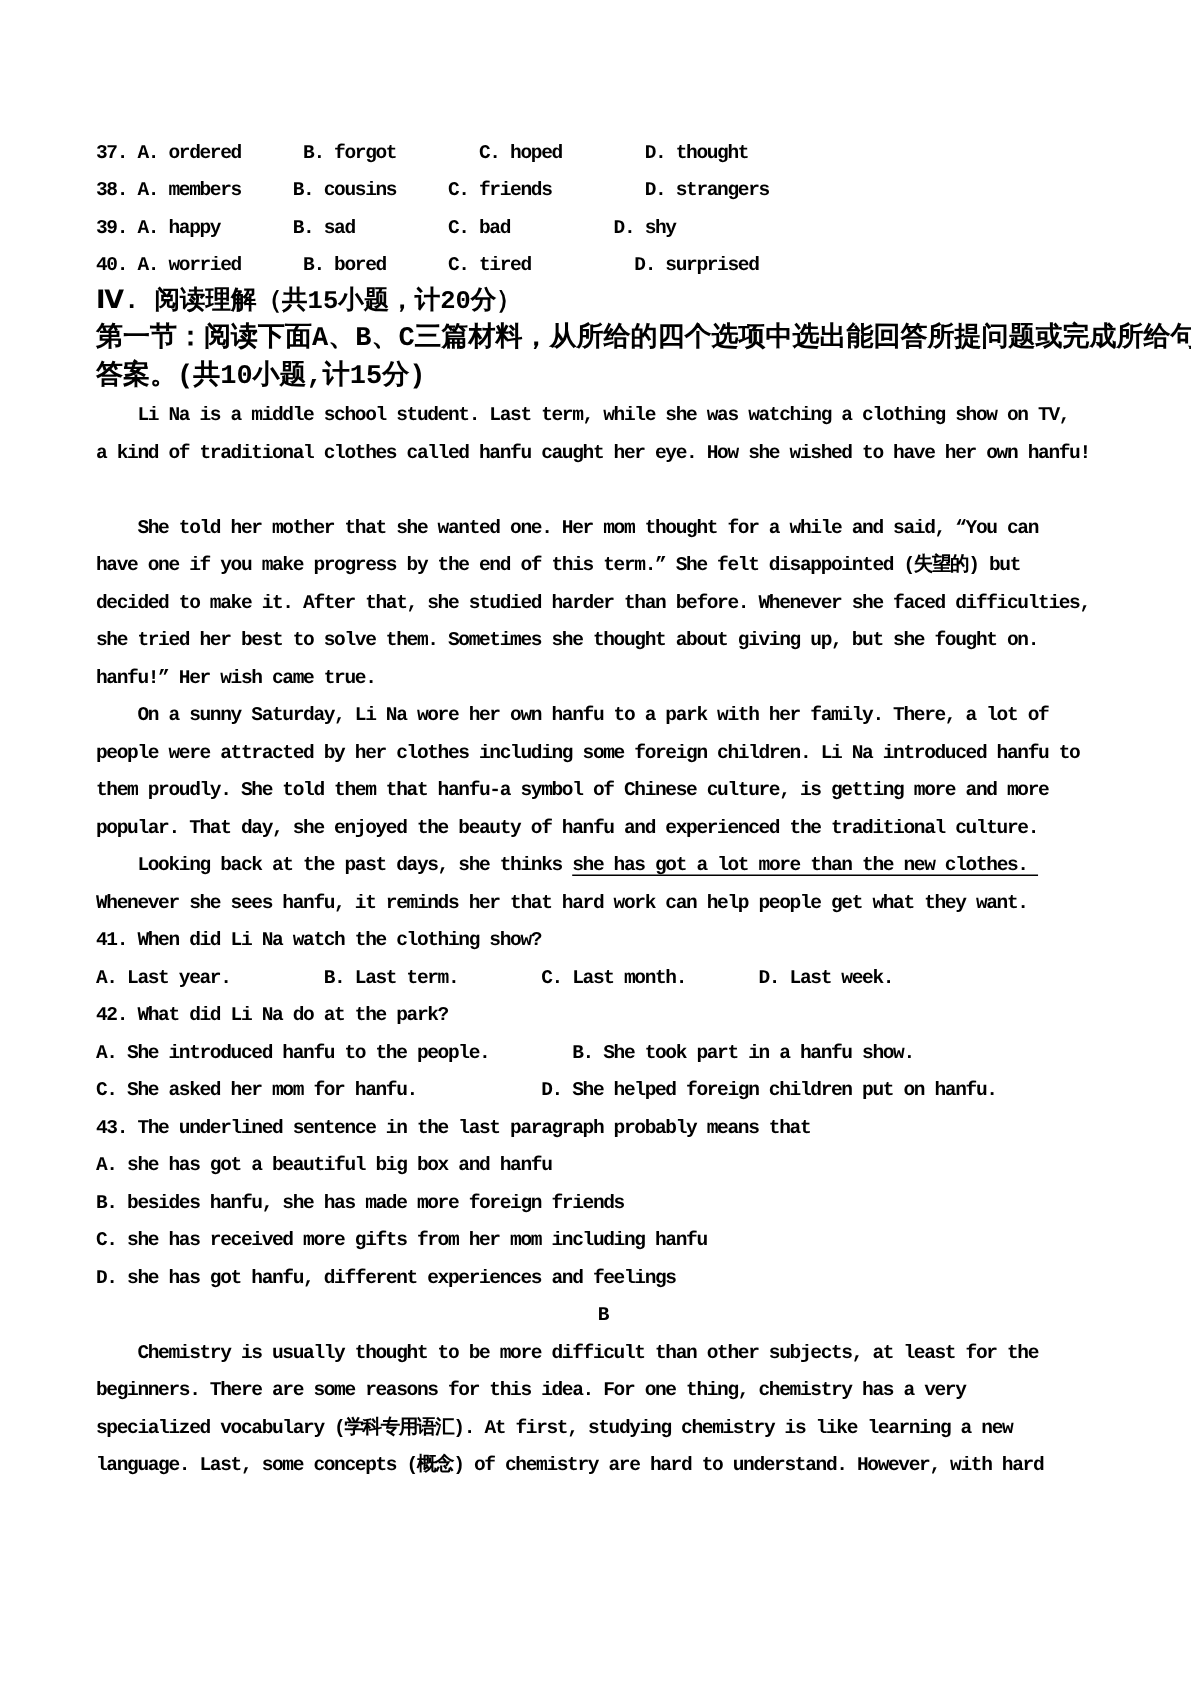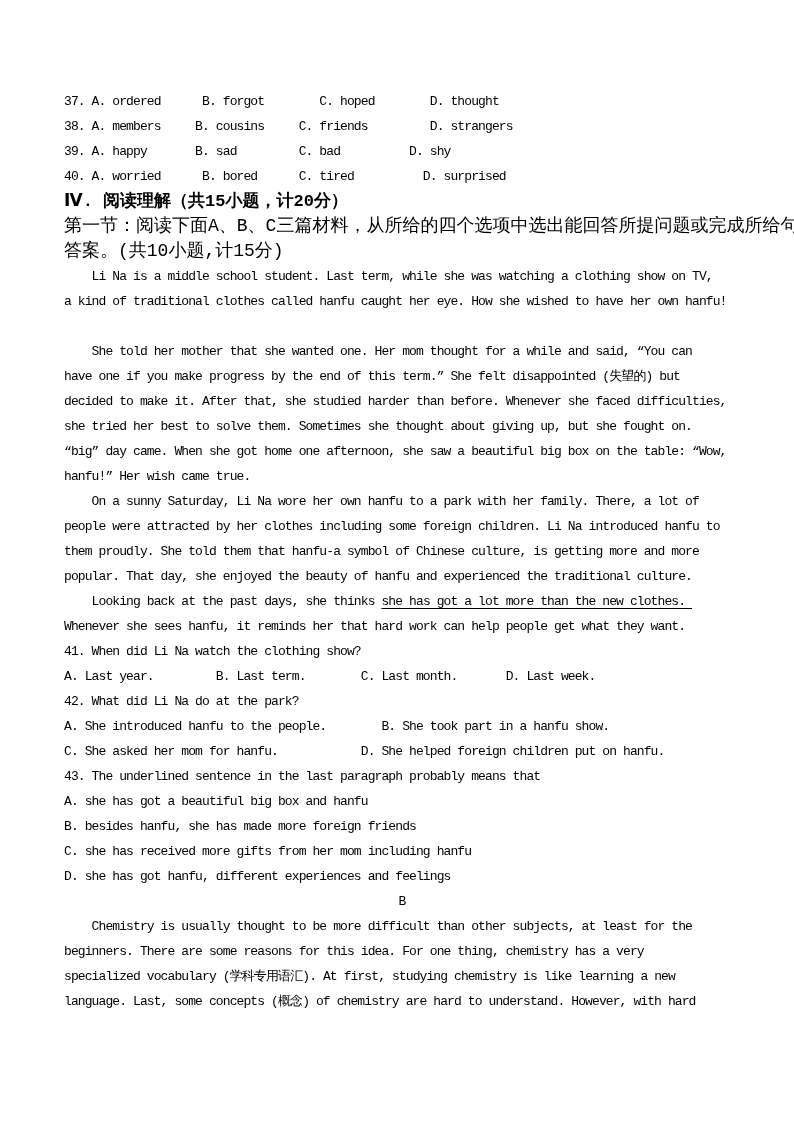--- a/index.html
+++ b/index.html
@@ -21,20 +21,21 @@
     width: 676px;
   }
   .line {
     white-space: pre;
     height: 25px;
     line-height: 25px;
     font-family: "Liberation Mono", "DejaVu Sans Mono", monospace;
     font-size: 13px;
     letter-spacing: -0.9px;
     color: #000000;
+    font-weight: bold;
   }
   .line.h {
     font-weight: 700;
     font-size: 17px;
     letter-spacing: 0;
     font-family: "Liberation Mono", "DejaVu Sans", monospace;
   }
   .line.cjk {
     font-size: 18px;
     letter-spacing: 0;
@@ -60,21 +61,20 @@
       <div class="line h"><span>Ⅳ. 阅读理解（共15小题，计20分）</span></div>
       <div class="line cjk"><span>第一节：阅读下面A、B、C三篇材料，从所给的四个选项中选出能回答所提问题或完成所给句子的一个最佳</span></div>
       <div class="line cjk"><span>答案。(共10小题,计15分)</span></div>
       <div class="line"><span>    Li Na is a middle school student. Last term, while she was watching a clothing show on TV,</span></div>
       <div class="line"><span>a kind of traditional clothes called hanfu caught her eye. How she wished to have her own hanfu!</span></div>
       <div class="line"><span></span></div>
       <div class="line"><span>    She told her mother that she wanted one. Her mom thought for a while and said, “You can</span></div>
       <div class="line"><span>have one if you make progress by the end of this term.” She felt disappointed (失望的) but</span></div>
       <div class="line"><span>decided to make it. After that, she studied harder than before. Whenever she faced difficulties,</span></div>
       <div class="line"><span>she tried her best to solve them. Sometimes she thought about giving up, but she fought on.</span></div>
-      <div class="line"><span>“big” day came. When she got home one afternoon, she saw a beautiful big box on the table: “Wow,</span></div>
       <div class="line"><span>hanfu!” Her wish came true.</span></div>
       <div class="line"><span>    On a sunny Saturday, Li Na wore her own hanfu to a park with her family. There, a lot of</span></div>
       <div class="line"><span>people were attracted by her clothes including some foreign children. Li Na introduced hanfu to</span></div>
       <div class="line"><span>them proudly. She told them that hanfu-a symbol of Chinese culture, is getting more and more</span></div>
       <div class="line"><span>popular. That day, she enjoyed the beauty of hanfu and experienced the traditional culture.</span></div>
       <div class="line"><span>    Looking back at the past days, she thinks </span><span class="u">she has got a lot more than the new clothes. </span></div>
       <div class="line"><span>Whenever she sees hanfu, it reminds her that hard work can help people get what they want.</span></div>
       <div class="line"><span>41. When did Li Na watch the clothing show?</span></div>
       <div class="line"><span>A. Last year.         B. Last term.        C. Last month.       D. Last week.</span></div>
       <div class="line"><span>42. What did Li Na do at the park?</span></div>

